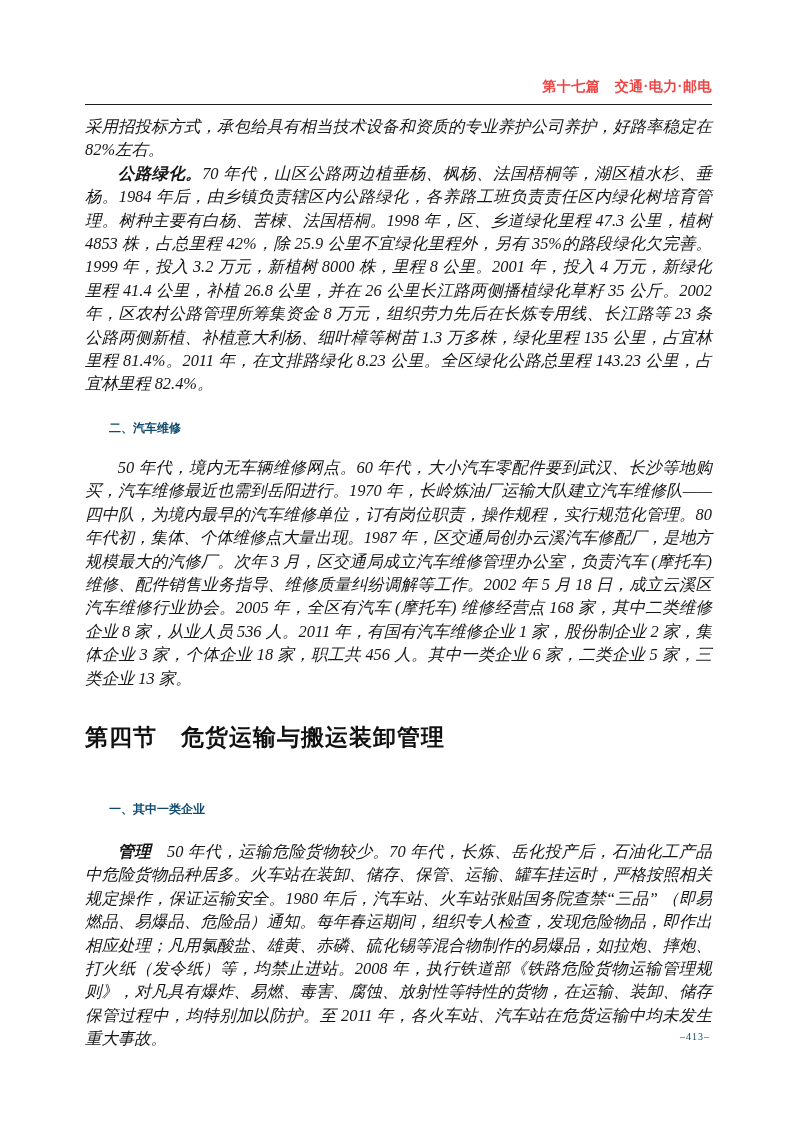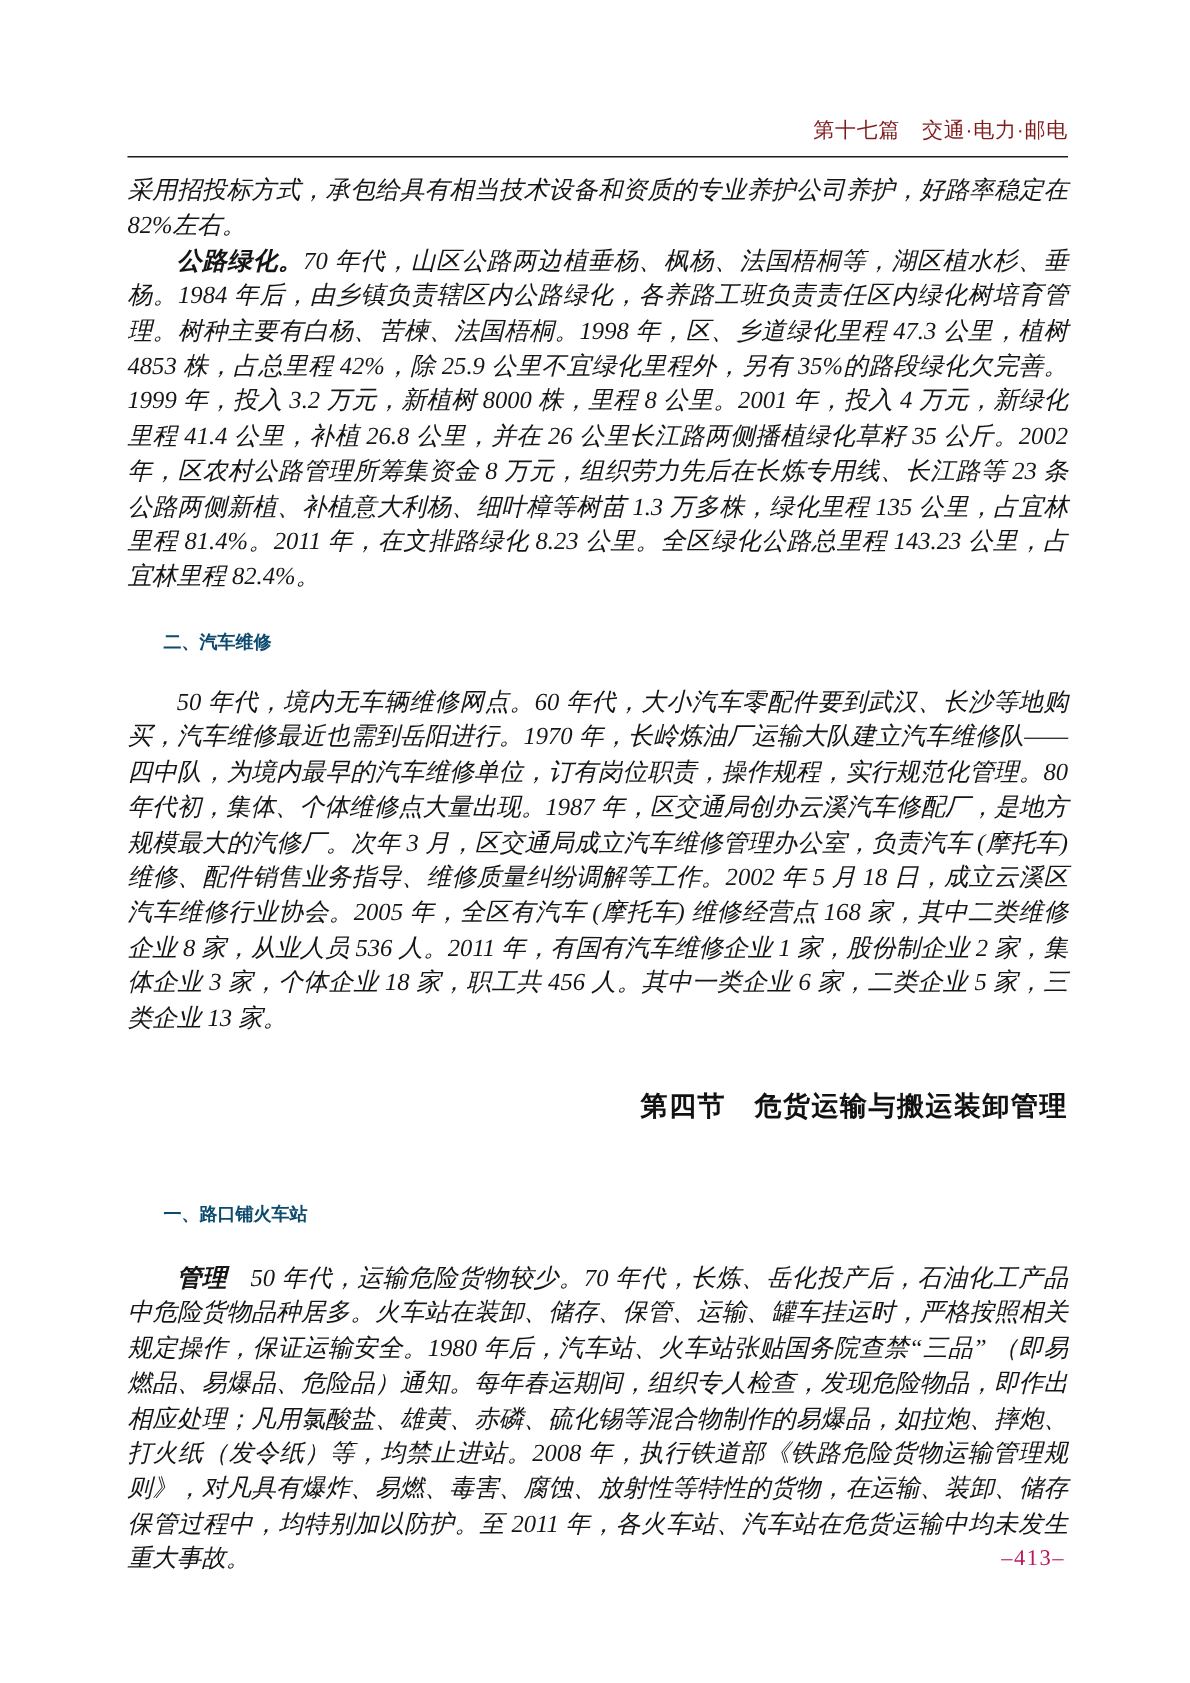--- a/index.html
+++ b/index.html
@@ -18,24 +18,24 @@
   }
   .text-block {
     position: absolute;
     left: 85px;
     top: 78px;
     width: 627px;
   }
   .running-header {
     text-align: right;
     font-family: "Liberation Sans", "DejaVu Sans", sans-serif;
-    font-weight: normal;
+    font-weight: bold;
     font-size: 14px;
     letter-spacing: 0.5px;
-    color: #7f1d1d;
+    color: #ef4444;
     padding-bottom: 8px;
     border-bottom: 1.6px solid #1c1c1c;
   }
   .body-text {
     padding-top: 10px;
   }
   .para {
     margin: 0;
     font-size: 16.4px;
     line-height: 23.4px;
@@ -62,36 +62,36 @@
     margin: 22px 0 17px 0;
     text-indent: 2em;
   }
   .sub-heading.second {
     margin-top: 46px;
     margin-bottom: 20px;
   }
   .section-title {
     font-family: "Liberation Sans", "DejaVu Sans", sans-serif;
     font-weight: bold;
-    font-size: 18px;
+    font-size: 23px;
     line-height: 31px;
     letter-spacing: 1px;
     color: #111;
-    text-align: right;
+    text-align: left;
     text-indent: 0;
     margin: 32px 0 0 0;
   }
   .page-number {
     position: absolute;
     top: 1031px;
     right: 83px;
     font-family: "Liberation Serif", "DejaVu Serif", serif;
-    font-size: 15px;
+    font-size: 10px;
     letter-spacing: 1px;
-    color: #be185d;
+    color: #0c4a6e;
   }
 </style>
 </head>
 <body>
 
 <div class="page">
   <div class="text-block">
 
     <div class="running-header">
       <span>第十七篇　交通·电力·邮电</span>
@@ -102,21 +102,21 @@
       <p class="para no-indent">采用招投标方式，承包给具有相当技术设备和资质的专业养护公司养护，好路率稳定在 82%左右。</p>
 
       <p class="para"><span class="lead">公路绿化。</span><span>70 年代，山区公路两边植垂杨、枫杨、法国梧桐等，湖区植水杉、垂杨。1984 年后，由乡镇负责辖区内公路绿化，各养路工班负责责任区内绿化树培育管理。树种主要有白杨、苦楝、法国梧桐。1998 年，区、乡道绿化里程 47.3 公里，植树 4853 株，占总里程 42%，除 25.9 公里不宜绿化里程外，另有 35%的路段绿化欠完善。1999 年，投入 3.2 万元，新植树 8000 株，里程 8 公里。2001 年，投入 4 万元，新绿化里程 41.4 公里，补植 26.8 公里，并在 26 公里长江路两侧播植绿化草籽 35 公斤。2002 年，区农村公路管理所筹集资金 8 万元，组织劳力先后在长炼专用线、长江路等 23 条公路两侧新植、补植意大利杨、细叶樟等树苗 1.3 万多株，绿化里程 135 公里，占宜林里程 81.4%。2011 年，在文排路绿化 8.23 公里。全区绿化公路总里程 143.23 公里，占宜林里程 82.4%。</span></p>
 
       <h3 class="sub-heading">二、汽车维修</h3>
 
       <p class="para">50 年代，境内无车辆维修网点。60 年代，大小汽车零配件要到武汉、长沙等地购买，汽车维修最近也需到岳阳进行。1970 年，长岭炼油厂运输大队建立汽车维修队——四中队，为境内最早的汽车维修单位，订有岗位职责，操作规程，实行规范化管理。80 年代初，集体、个体维修点大量出现。1987 年，区交通局创办云溪汽车修配厂，是地方规模最大的汽修厂。次年 3 月，区交通局成立汽车维修管理办公室，负责汽车 (摩托车) 维修、配件销售业务指导、维修质量纠纷调解等工作。2002 年 5 月 18 日，成立云溪区汽车维修行业协会。2005 年，全区有汽车 (摩托车) 维修经营点 168 家，其中二类维修企业 8 家，从业人员 536 人。2011 年，有国有汽车维修企业 1 家，股份制企业 2 家，集体企业 3 家，个体企业 18 家，职工共 456 人。其中一类企业 6 家，二类企业 5 家，三类企业 13 家。</p>
 
       <h2 class="section-title">第四节　危货运输与搬运装卸管理</h2>
 
-      <h3 class="sub-heading second">一、路口铺火车站</h3>
+      <h3 class="sub-heading second">一、其中一类企业</h3>
 
 
 
       <p class="para"><span class="lead lead-gap">管理</span><span>50 年代，运输危险货物较少。70 年代，长炼、岳化投产后，石油化工产品中危险货物品种居多。火车站在装卸、储存、保管、运输、罐车挂运时，严格按照相关规定操作，保证运输安全。1980 年后，汽车站、火车站张贴国务院查禁“三品” （即易燃品、易爆品、危险品）通知。每年春运期间，组织专人检查，发现危险物品，即作出相应处理；凡用氯酸盐、雄黄、赤磷、硫化锡等混合物制作的易爆品，如拉炮、摔炮、打火纸（发令纸）等，均禁止进站。2008 年，执行铁道部《铁路危险货物运输管理规则》，对凡具有爆炸、易燃、毒害、腐蚀、放射性等特性的货物，在运输、装卸、储存保管过程中，均特别加以防护。至 2011 年，各火车站、汽车站在危货运输中均未发生重大事故。</span></p>
 
     </div>
   </div>
 
   <div class="page-number">–413–</div>
 </div>

